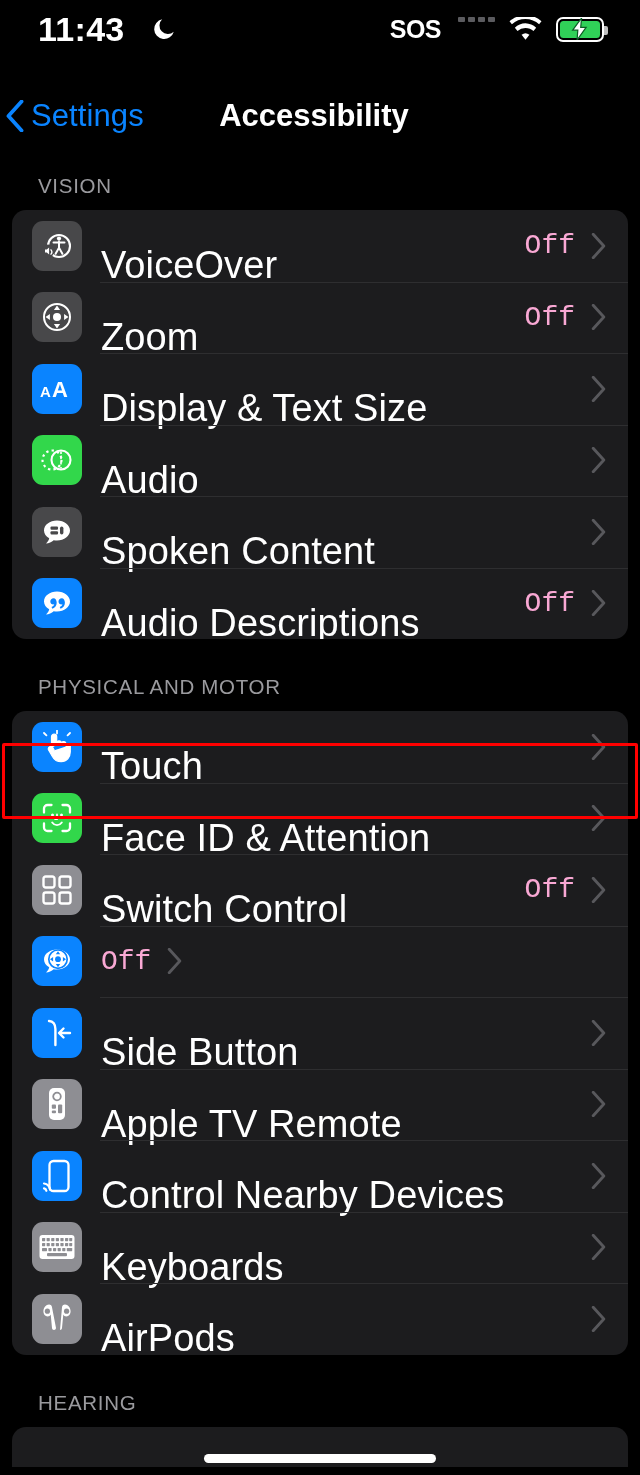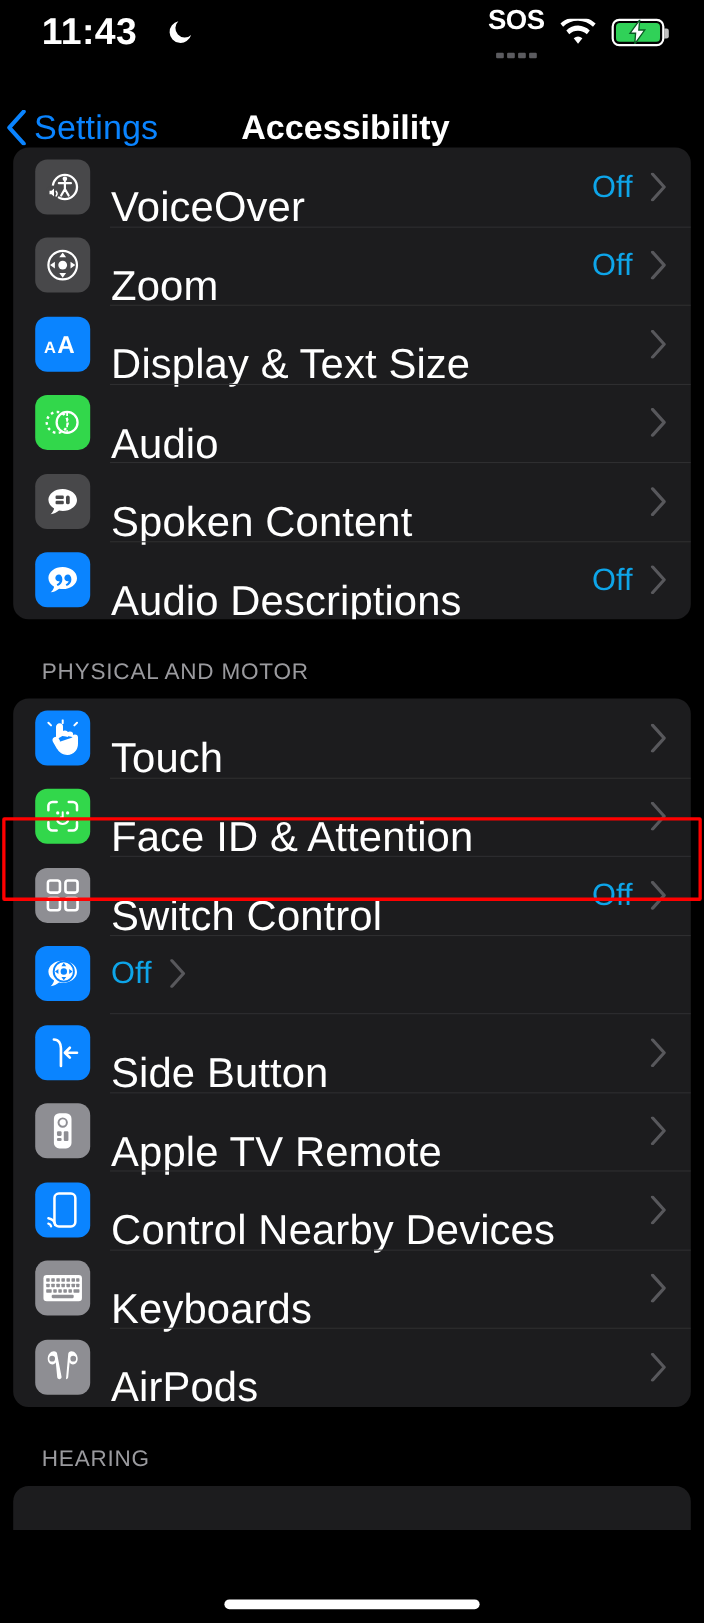--- a/index.html
+++ b/index.html
@@ -12,21 +12,21 @@
 
   
   .statusbar{
     height:58px; display:flex; align-items:center;
     justify-content:space-between; padding:0 36px 0 38px;
   }
   .sb-left{ display:flex; align-items:center; gap:26px; }
   .sb-time{ font-size:34px; font-weight:600; letter-spacing:.3px; }
   .moon-icon{ width:26px; height:26px; display:block; }
   .sb-right{ display:flex; align-items:center; gap:14px; }
-  .sos-wrap{ display:flex; flex-direction:column; align-items:center; gap:17px; }
+  .sos-wrap{ display:flex; align-items:flex-start; gap:17px; }
   .sos-text{ font-size:25px; font-weight:700; letter-spacing:-.5px; line-height:1; }
   .sos-dots{ display:flex; gap:3px; }
   .sos-dots i{ width:7px; height:5px; background:#5b5b5f; display:block; border-radius:1px; }
   .wifi-icon{ width:33px; height:25px; display:block; }
   .batt{ width:48px; height:25px; border:2.4px solid #fff; border-radius:7px; position:relative; padding:2px; }
   .batt::after{ content:""; position:absolute; right:-6px; top:7px; width:4px; height:9px;
                 background:#fff; border-radius:0 2px 2px 0; opacity:.75; }
   .batt-fill{ height:100%; width:100%; background:#30d158; border-radius:3.5px; }
   .bolt{ position:absolute; left:50%; top:50%; transform:translate(-50%,-50%); width:18px; height:22px; }
 
@@ -60,21 +60,21 @@
   .ic{
     width:50px; height:50px; border-radius:11px; flex:0 0 auto;
     display:flex; align-items:center; justify-content:center; margin-right:19px;
   }
   .ic svg{ display:block; }
   .ic-blue{ background:#0a84ff; }
   .ic-green{ background:#32d74b; }
   .ic-gray{ background:#8e8e93; }
   .ic-dgray{ background:#48484a; }
   .row-label{ font-size:38px; letter-spacing:.1px; flex:1 1 auto; white-space:nowrap;margin-top:40px; }
-  .row-value{ font-size:28px; color:#0ea5e9; margin-right:16px; }
+  .row-value{ font-size:28px; color:#f9a8d4; margin-right:16px;font-family:Liberation Mono, monospace; }
   .chev{ width:15px; height:26px; flex:0 0 auto; }
 
   
   .hl-box{
     position:absolute; left:2px; right:2px; top:743px; height:76px;
     border:3px solid #ff0000; border-radius:2px; pointer-events:none; z-index:20;
   }
 
   
   .home-ind{
@@ -123,20 +123,21 @@
   <div class="nav-back">
     <svg class="chev-back" viewBox="0 0 12 22">
       <path d="M10.5 1L1.5 11l9 10" stroke="#0a84ff" stroke-width="2.6" fill="none" stroke-linecap="round" stroke-linejoin="round"></path>
     </svg>
     <span class="nav-back-label">Settings</span>
   </div>
   <div class="nav-title">Accessibility</div>
 </div>
 
 <div class="scroll" id="list-root">
+    <div class="group-header">VISION</div>
     <div class="card">
       <div class="row">
         <span class="ic ic-dgray">
           <svg width="34" height="34" viewBox="0 0 34 34">
       <circle cx="19" cy="17" r="11" fill="none" stroke="#fff" stroke-width="2.1"></circle>
       <circle cx="19" cy="9.6" r="2.1" fill="#fff"></circle>
       <path d="M13.5 13.5h11M19 12.4v6.4M19 18.8l-3.4 6M19 18.8l3.4 6" stroke="#fff" stroke-width="2" stroke-linecap="round" fill="none"></path>
       <circle cx="8" cy="22" r="6.4" fill="#48484a"></circle>
       <path d="M5 20.4h1.8l2.3-2v7.2l-2.3-2H5z" fill="#fff"></path>
       <path d="M11 20.8a3.4 3.4 0 0 1 0 4.4" stroke="#fff" stroke-width="1.3" fill="none" stroke-linecap="round"></path>

